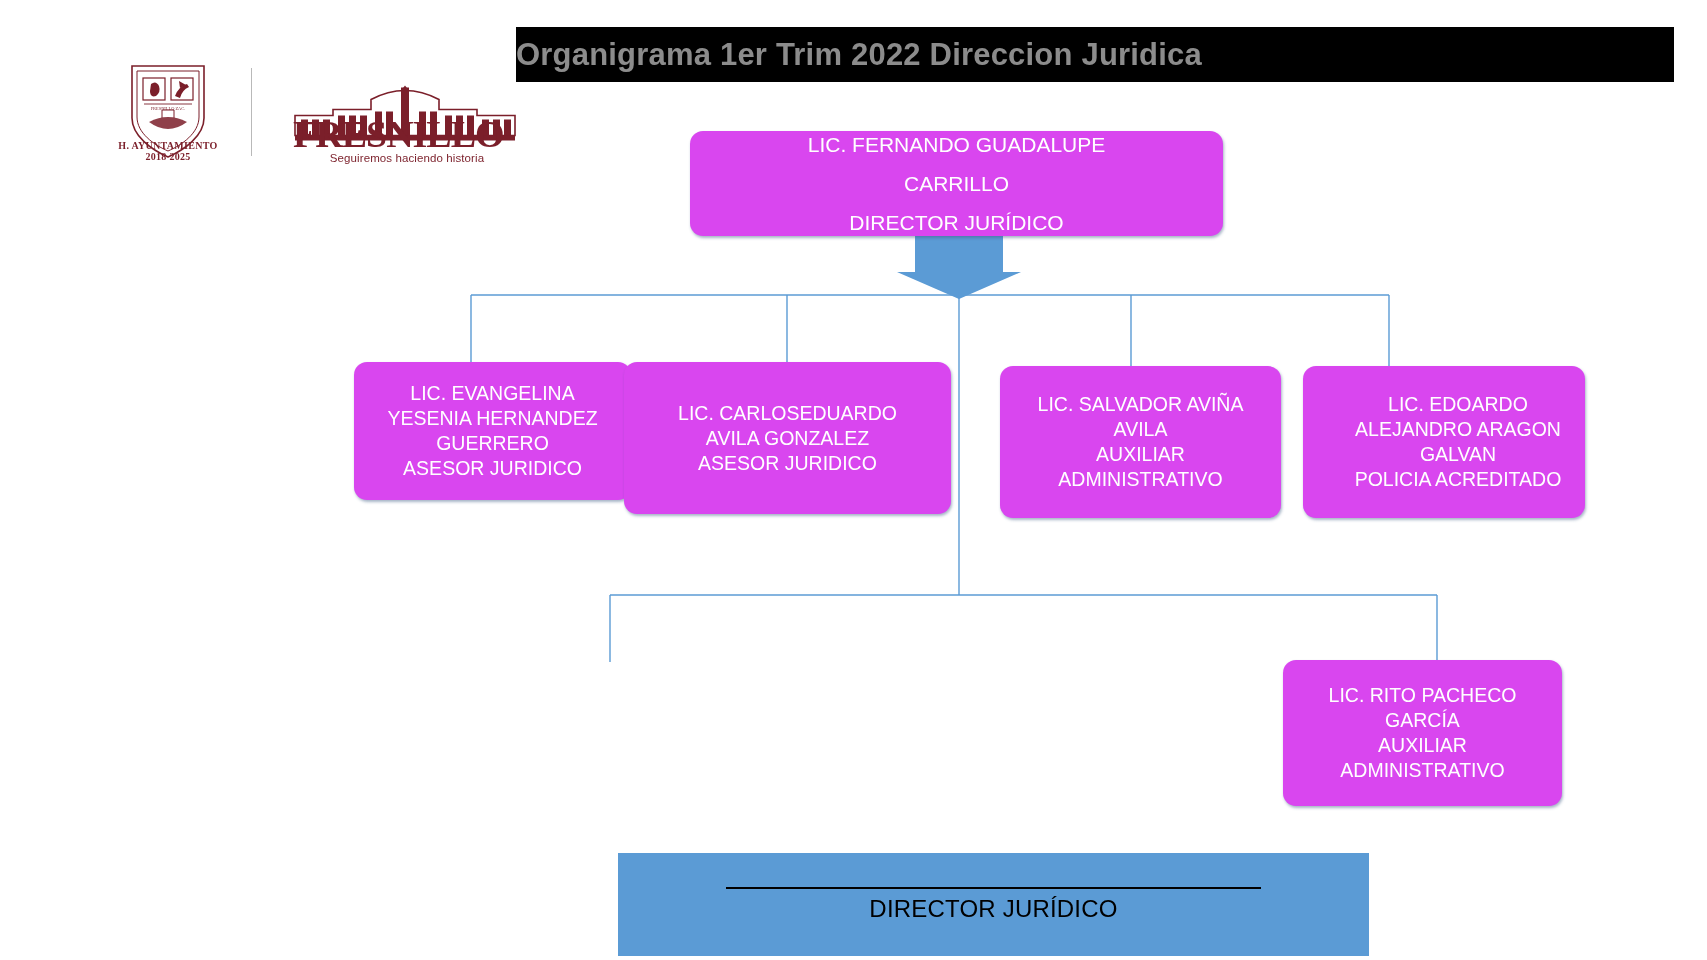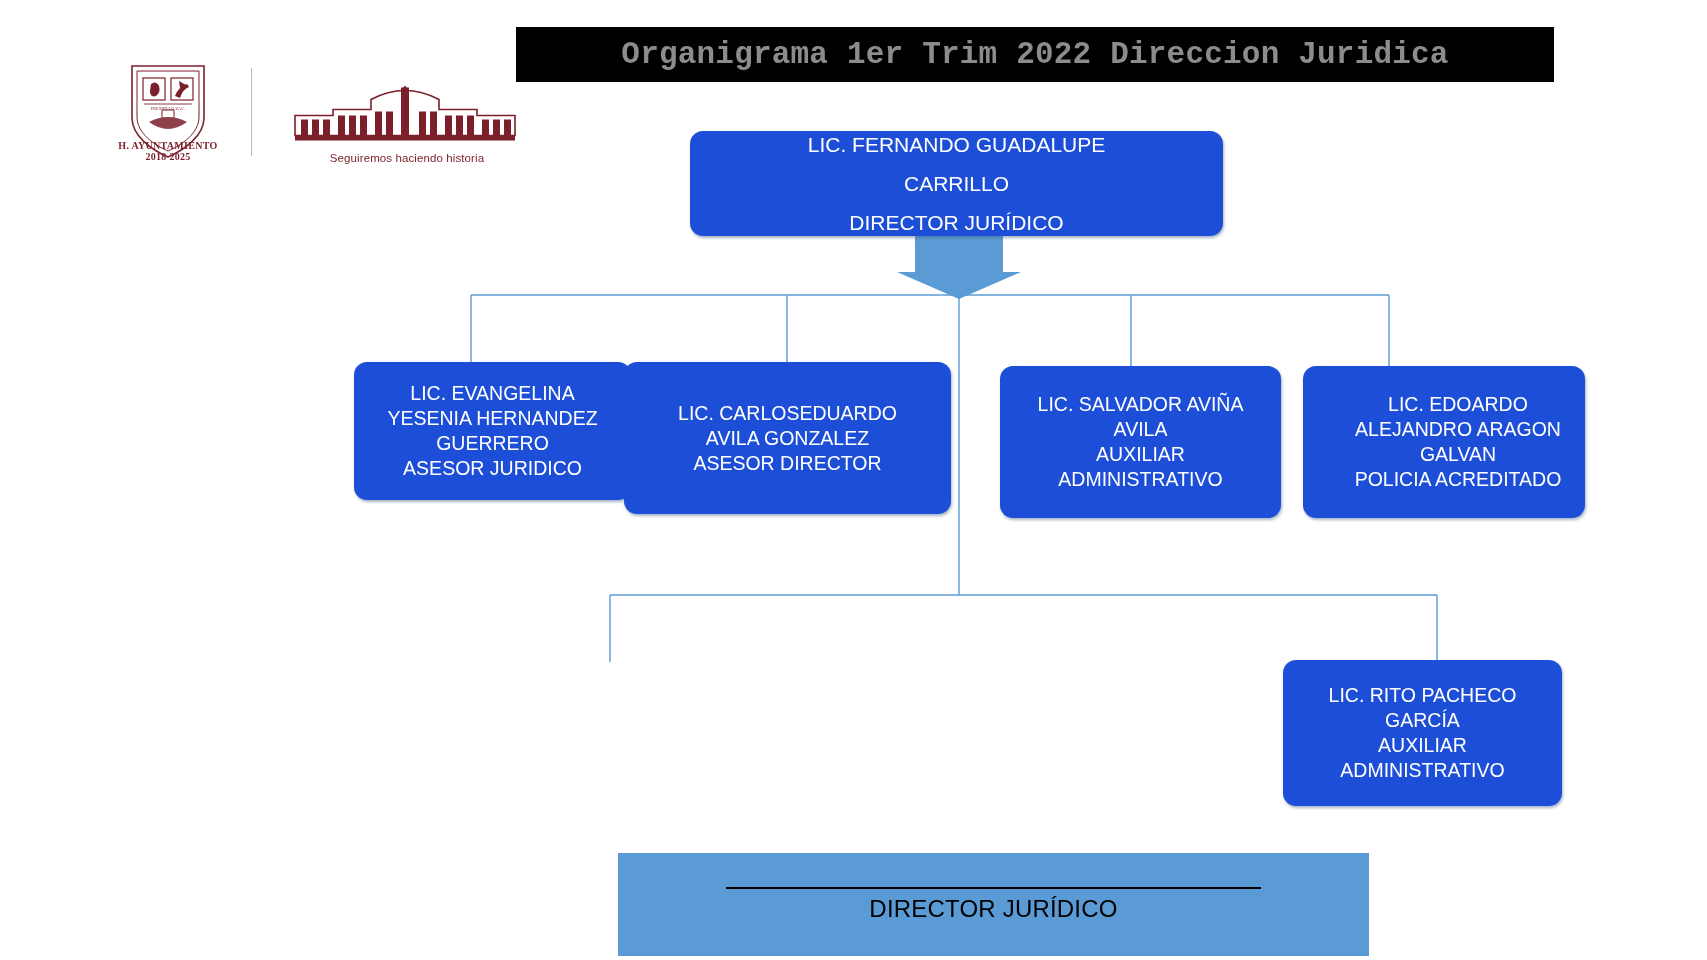--- a/index.html
+++ b/index.html
@@ -7,23 +7,23 @@
     width: 1707px; height: 960px;
     background: #ffffff;
     font-family: "Liberation Sans", sans-serif;
     overflow: hidden;
   }
   #slide { position: relative; width: 1707px; height: 960px; background:#fff; }
 
   
   .title-banner {
     position: absolute; left: 516px; top: 27px;
-    width: 1038px; height: 55px;
+    width: 1158px; height: 55px;
     background: #000000;
-    display: flex; align-items: center; justify-content: center; font-family: Liberation Mono, monospace;
+    display: flex; align-items: center; justify-content: flex-start;
   }
   .title-text {
     color: #8c8c8c;
     font-size: 31px;
     font-weight: bold;
     letter-spacing: .2px;
     white-space: nowrap;
   }
 
   
@@ -53,21 +53,21 @@
     color: #7b1f2a; font-size: 11.5px; text-align: center;
     font-weight: normal; letter-spacing: .1px;
   }
 
   
   .lines { position: absolute; left: 0; top: 0; width: 1707px; height: 960px; }
 
   
   .node {
     position: absolute;
-    background: #1d4ed8;
+    background: #d946ef;
     border-radius: 13px;
     color: #ffffff;
     display: flex; align-items: center; justify-content: center;
     text-align: center;
     font-size: 19.5px;
     line-height: 25px;
     padding: 4px 8px;
     box-shadow: 1px 2px 3px rgba(60,90,130,.45);
   }
   .node .lines-wrap { white-space: pre-line; }
@@ -141,20 +141,21 @@
         <rect x="137" y="26" width="7" height="24"></rect>
         <rect x="152" y="30" width="7" height="20"></rect>
         <rect x="163" y="30" width="7" height="20"></rect>
         <rect x="174" y="30" width="7" height="20"></rect>
         <rect x="189" y="34" width="7" height="16"></rect>
         <rect x="200" y="34" width="7" height="16"></rect>
         <rect x="211" y="34" width="7" height="16"></rect>
       </g>
       <rect x="2" y="50" width="220" height="5" fill="#7b1f2a"></rect>
     </svg>
+    <div class="fresnillo-word">FRESNILLO</div>
     <div class="fresnillo-tag">Seguiremos haciendo historia</div>
   </div>
 
   <svg class="lines">
     <g stroke="#5b9bd5" stroke-width="1.4" fill="none">
 
       <line x1="471" y1="295" x2="1389" y2="295"></line>
 
       <line x1="471" y1="295" x2="471" y2="362"></line>
       <line x1="787" y1="295" x2="787" y2="362"></line>
@@ -181,21 +182,21 @@
   <div class="node" id="node-evangelina">
     <span class="lines-wrap">LIC. EVANGELINA
 YESENIA HERNANDEZ
 GUERRERO
 ASESOR JURIDICO</span>
   </div>
 
   <div class="node" id="node-carlos">
     <span class="lines-wrap">LIC. CARLOSEDUARDO
 AVILA GONZALEZ
-ASESOR DIRECTOR</span>
+ASESOR JURIDICO</span>
   </div>
 
   <div class="node" id="node-salvador">
     <span class="lines-wrap">LIC. SALVADOR AVIÑA
 AVILA
 AUXILIAR
 ADMINISTRATIVO</span>
   </div>
 
   <div class="node" id="node-edoardo">

